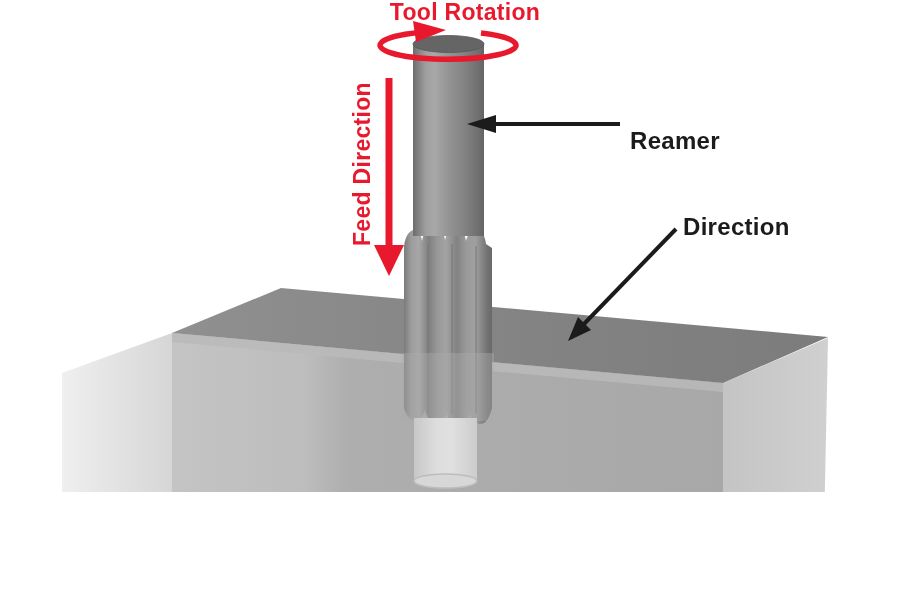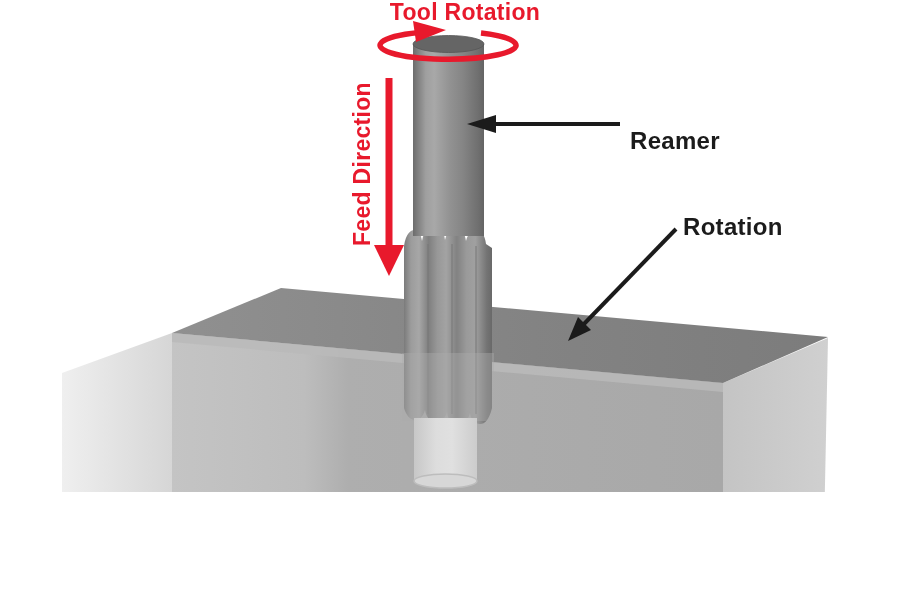--- a/index.html
+++ b/index.html
@@ -179,21 +179,21 @@
       <polygon points="568,341 591,330 578,317" fill="#1b1b1b"></polygon>
     </g>
   </svg>
 
   <div id="tool-rotation-label" class="lbl red">Tool Rotation</div>
 
   <div id="feed-direction-label" class="lbl red">Feed Direction</div>
 
   <div id="reamer-label" class="lbl black">Reamer</div>
 
-  <div id="workpiece-label" class="lbl black">Rotation</div>
+  <div id="workpiece-label" class="lbl black">Direction</div>
 
   <div id="watermark">
     <span class="logo">
       <span>jS</span>
       <span class="dot"></span>
     </span>
   </div>
 
 </div>
 

